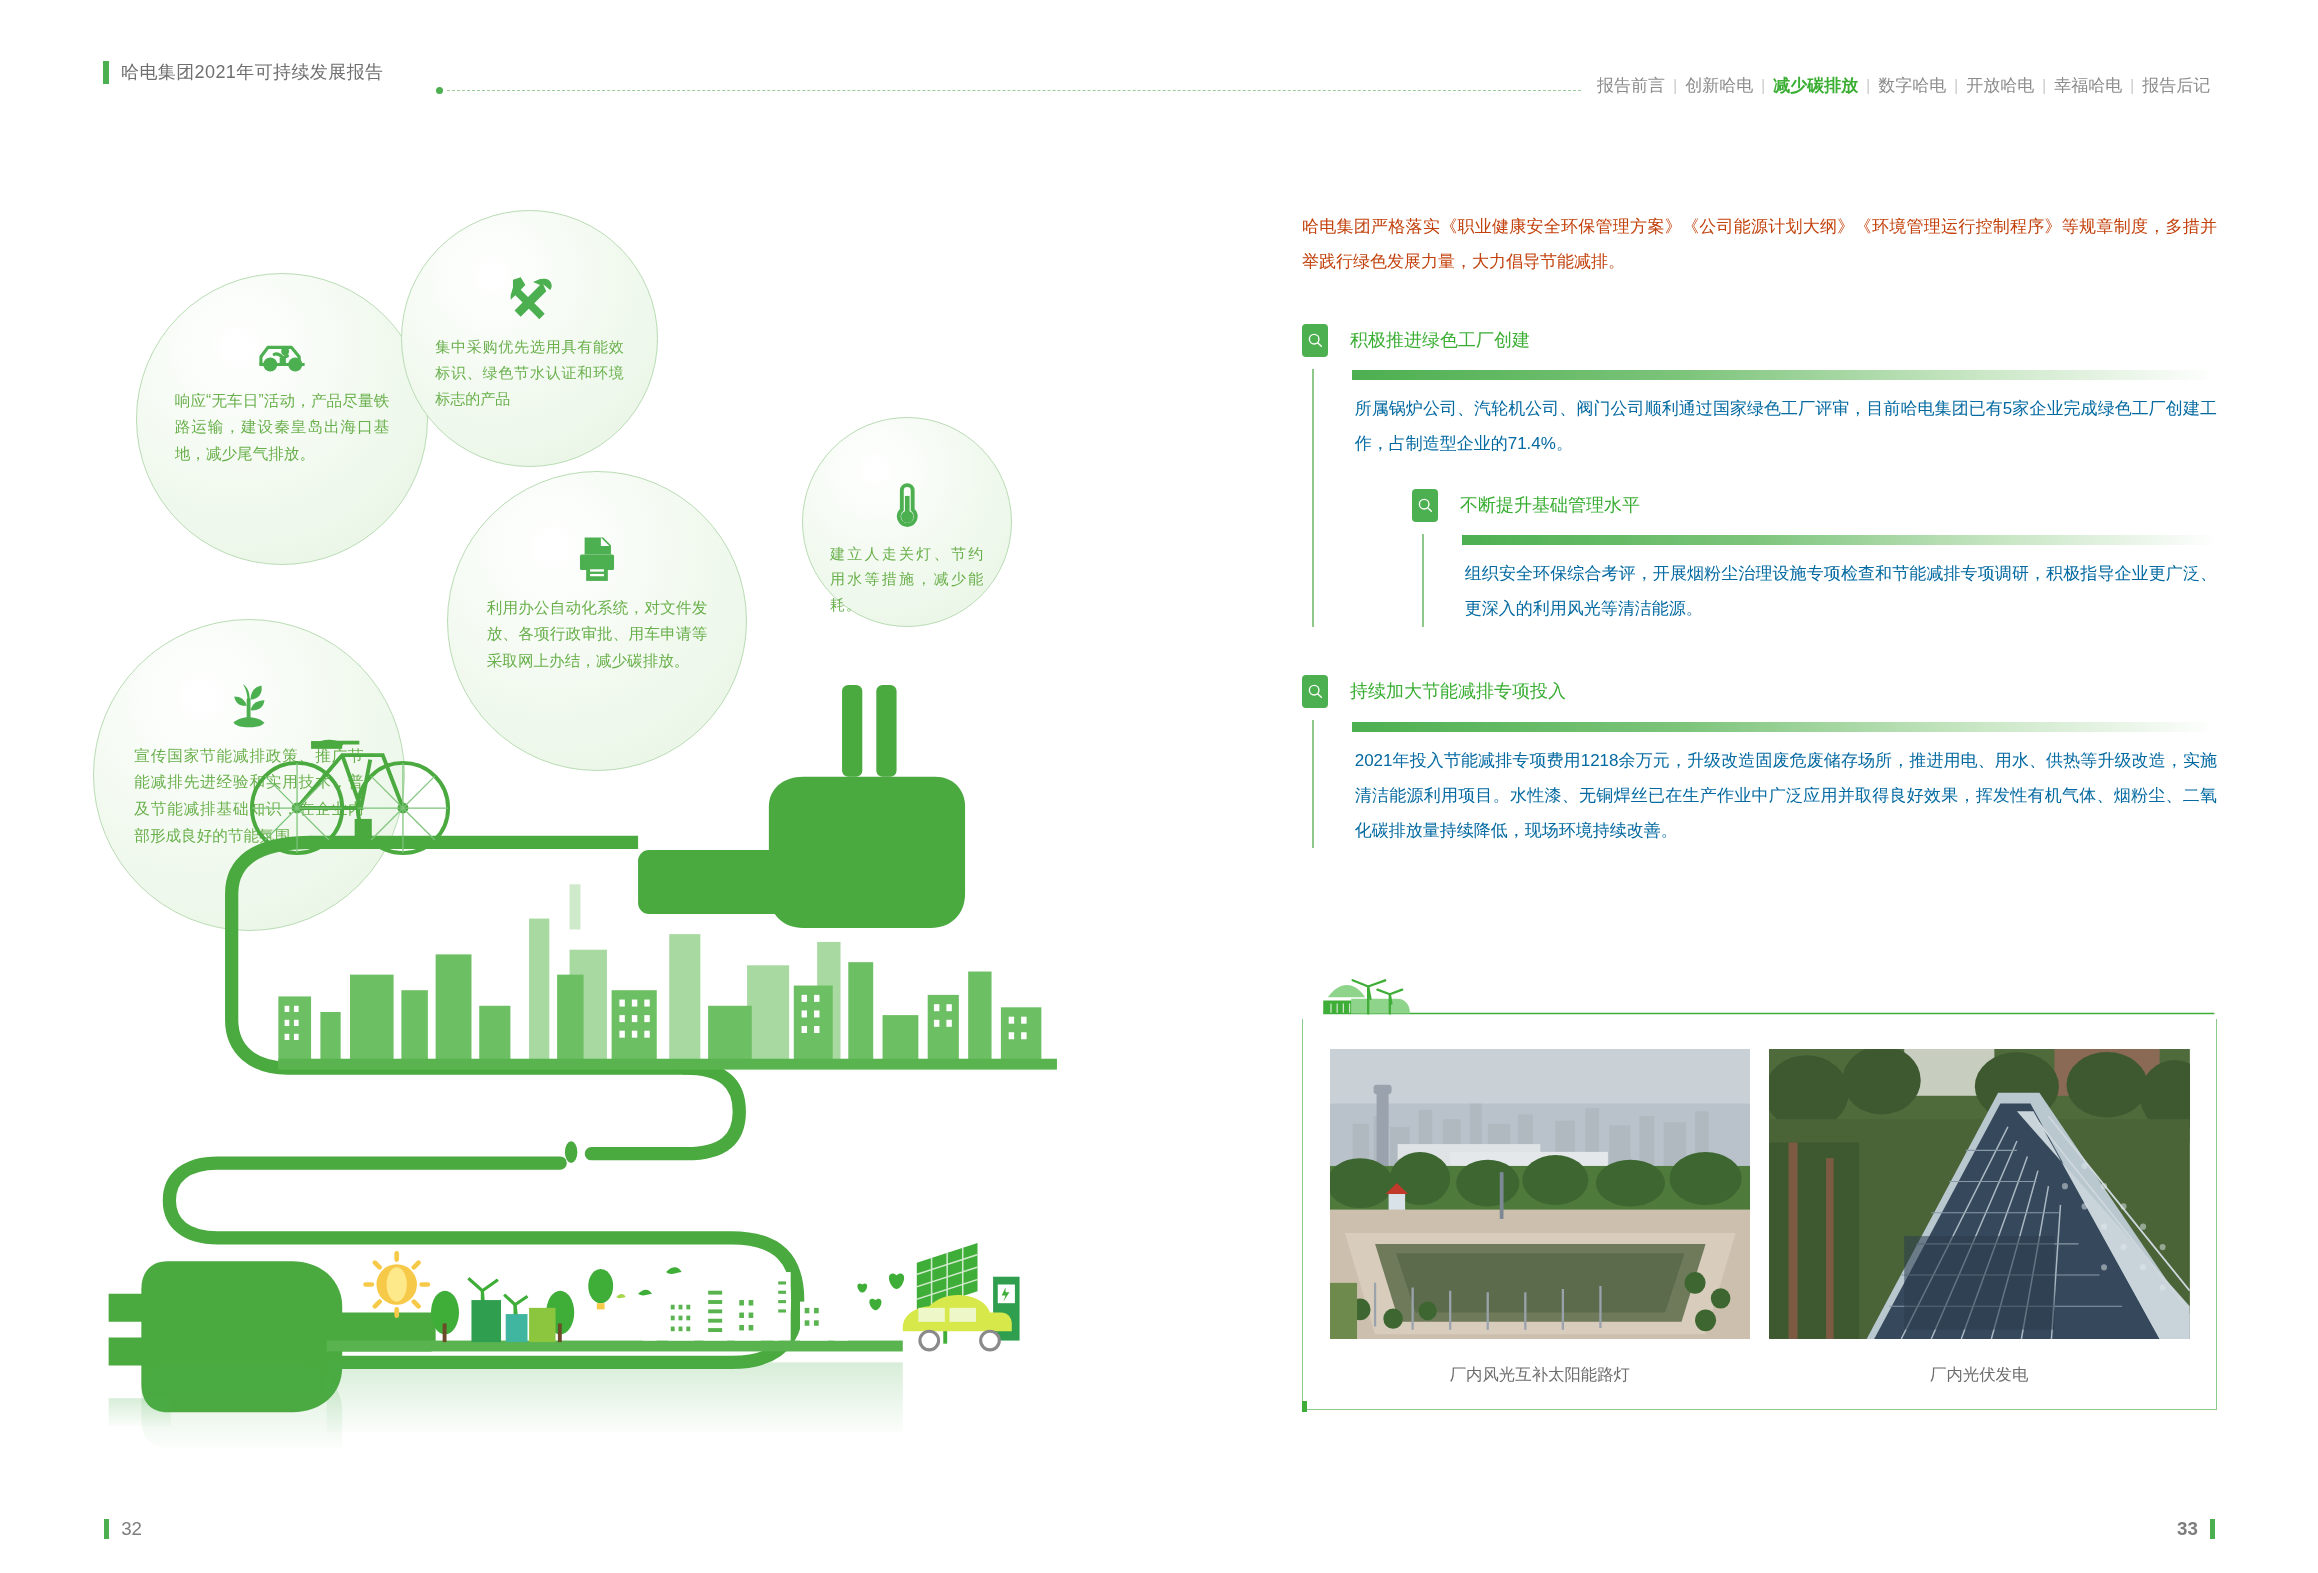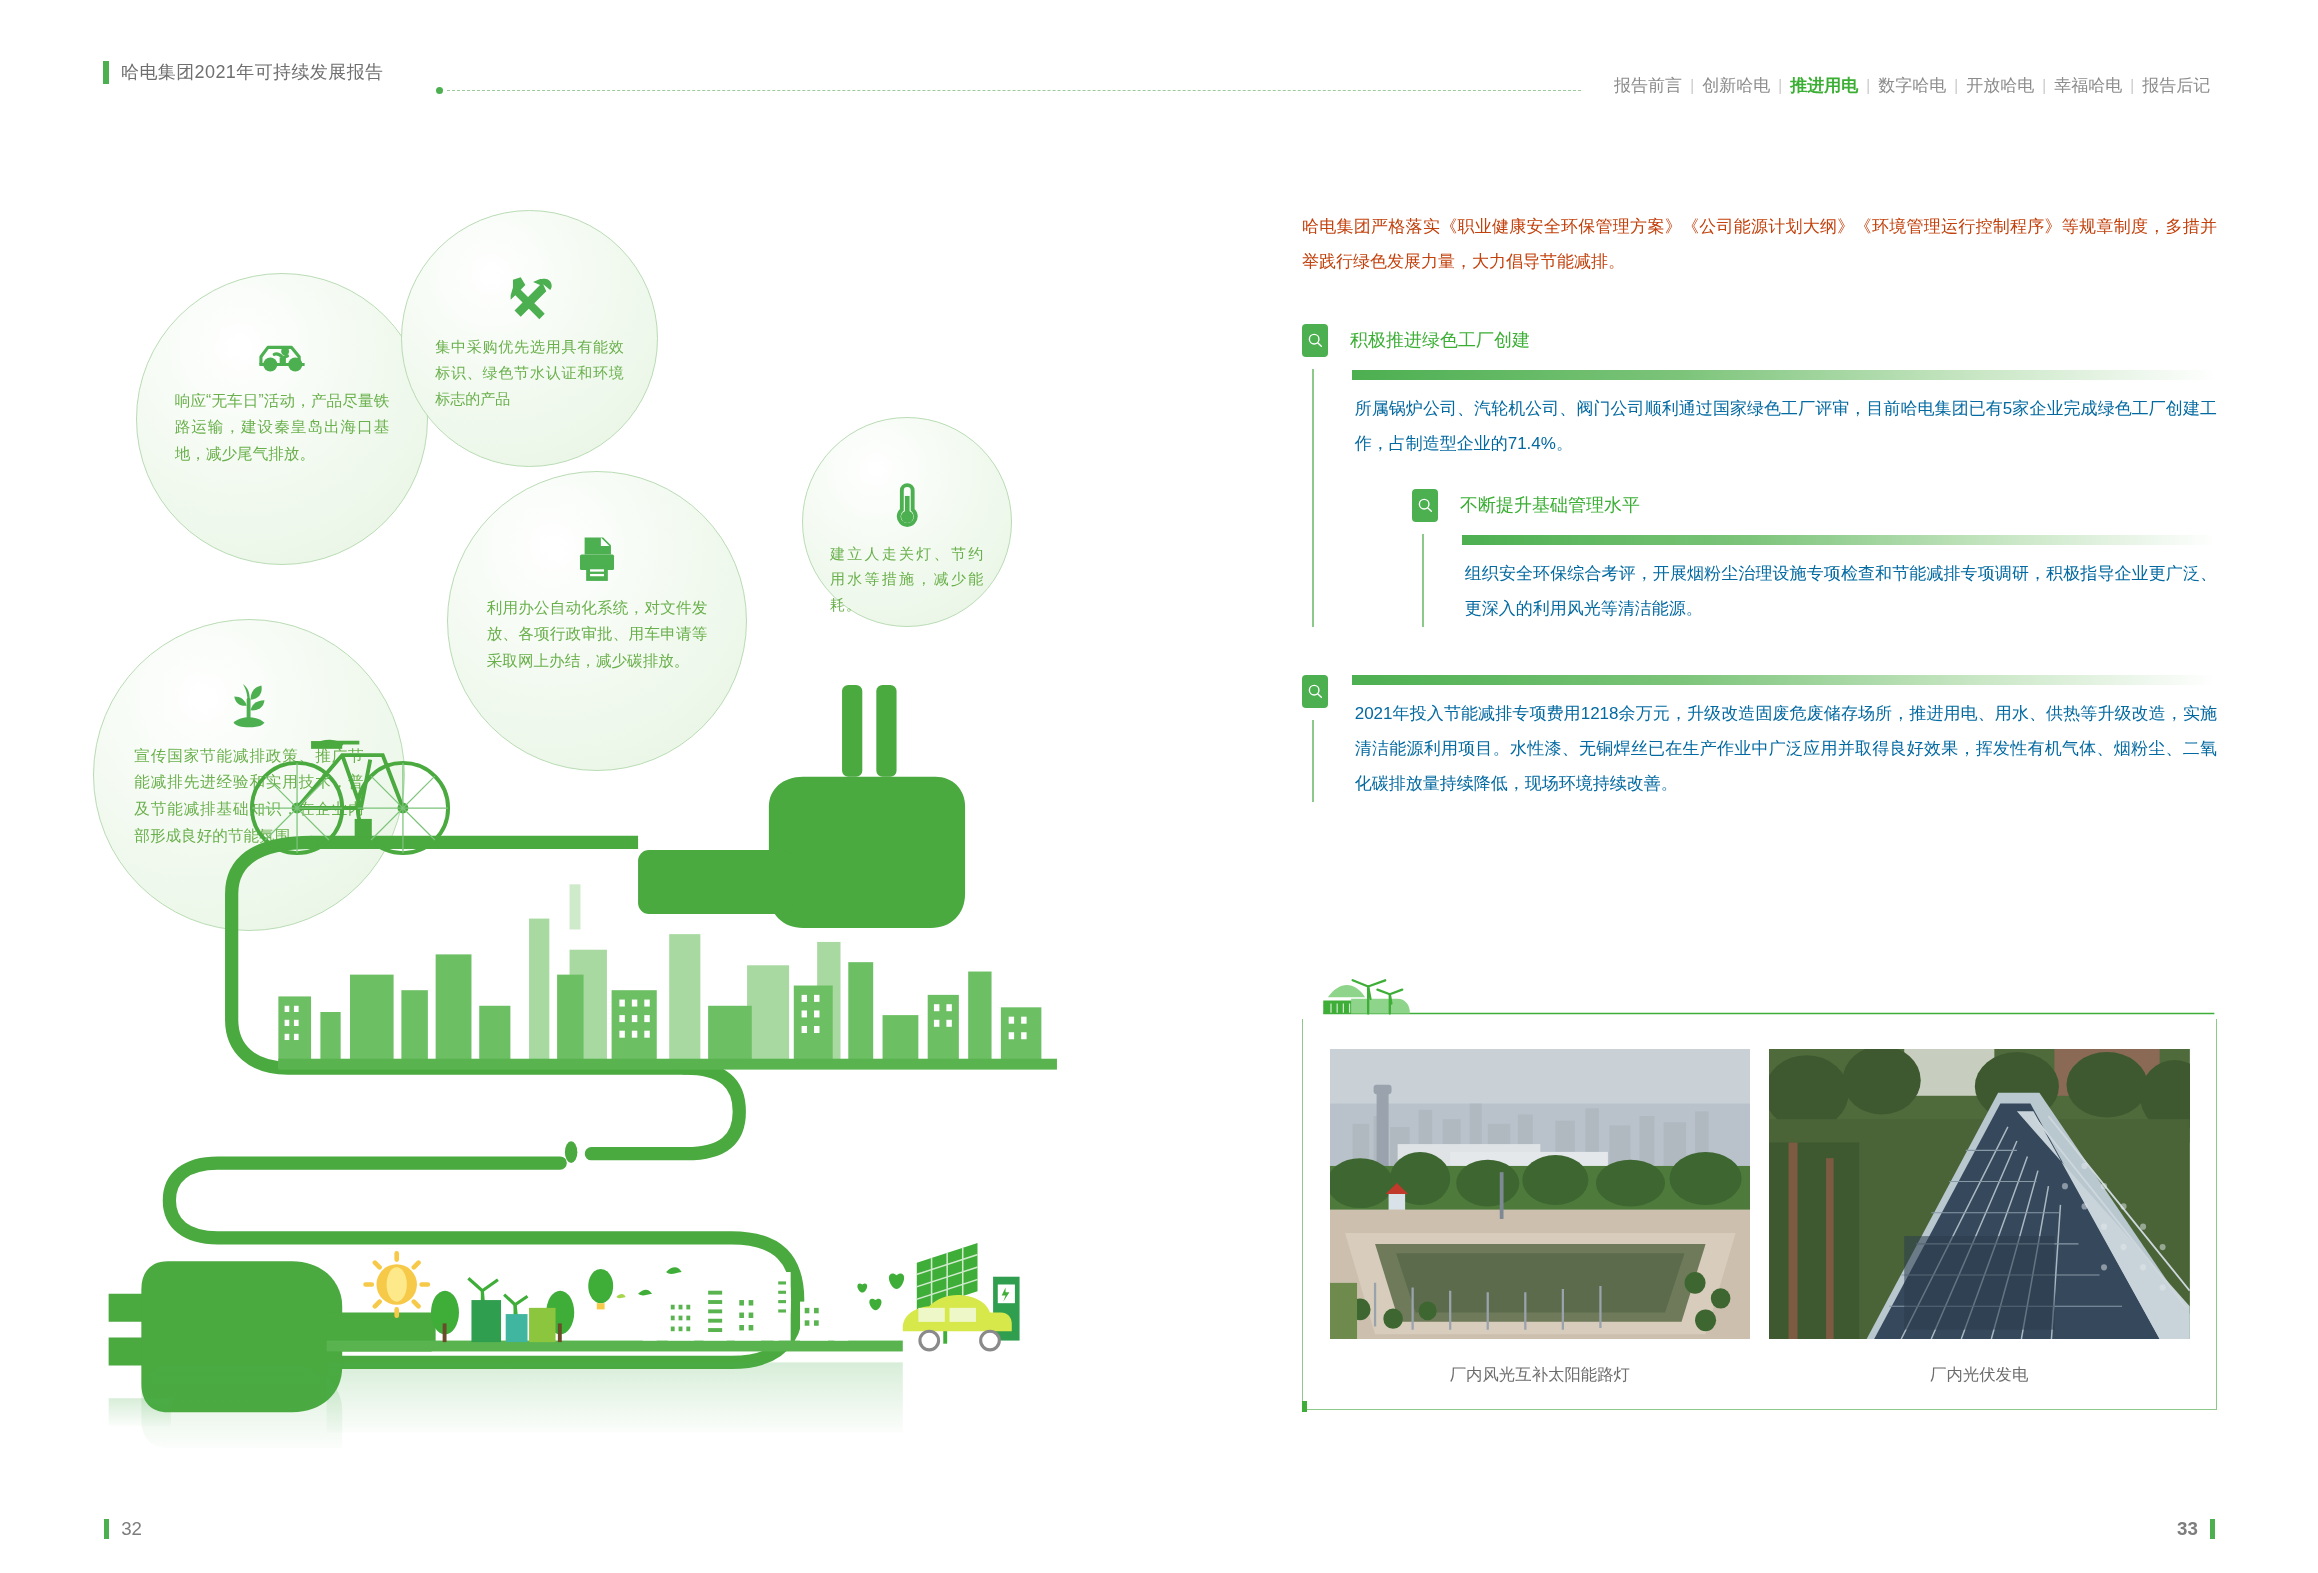--- a/index.html
+++ b/index.html
@@ -98,21 +98,21 @@
   <div class="hdr-dots">
     <div class="hdr-dot"></div>
     <div class="hdr-dash"></div>
   </div>
 
   <div class="hdr-nav">
     <span class="nv">报告前言</span>
       <span class="sep">|</span>
     <span class="nv">创新哈电</span>
       <span class="sep">|</span>
-    <span class="nv active">推进用电</span>
+    <span class="nv active">减少碳排放</span>
       <span class="sep">|</span>
     <span class="nv">数字哈电</span>
       <span class="sep">|</span>
     <span class="nv">开放哈电</span>
       <span class="sep">|</span>
     <span class="nv">幸福哈电</span>
       <span class="sep">|</span>
     <span class="nv">报告后记</span>
   </div>
 
@@ -451,20 +451,21 @@
     </div>
 
     <div class="sec" style="margin-top:48px;">
       <div class="sec-rail"></div>
       <div class="sec-badge">
         <svg width="16.4" height="16.4" viewBox="0 0 24 24" fill="none" stroke="#ffffff" stroke-width="2">
           <circle cx="10.5" cy="10.5" r="7"></circle>
             <path d="M15.6 15.6L21 21" stroke-linecap="round"></path>
         </svg>
       </div>
+      <div class="sec-head">持续加大节能减排专项投入</div>
       <div class="sec-bar"></div>
       <div class="sec-body">2021年投入节能减排专项费用1218余万元，升级改造固废危废储存场所，推进用电、用水、供热等升级改造，实施清洁能源利用项目。水性漆、无铜焊丝已在生产作业中广泛应用并取得良好效果，挥发性有机气体、烟粉尘、二氧化碳排放量持续降低，现场环境持续改善。</div>
     </div>
   </div>
 
   <div class="panel">
     <div class="panel-deco">
       <svg width="915" height="48" viewBox="0 0 1175 62">
         <path d="M24 55h1151" stroke="#3fae38" stroke-width="2"></path>
         <path d="M30 34c14-20 34-22 48 0z" fill="#8fd48b"></path>

